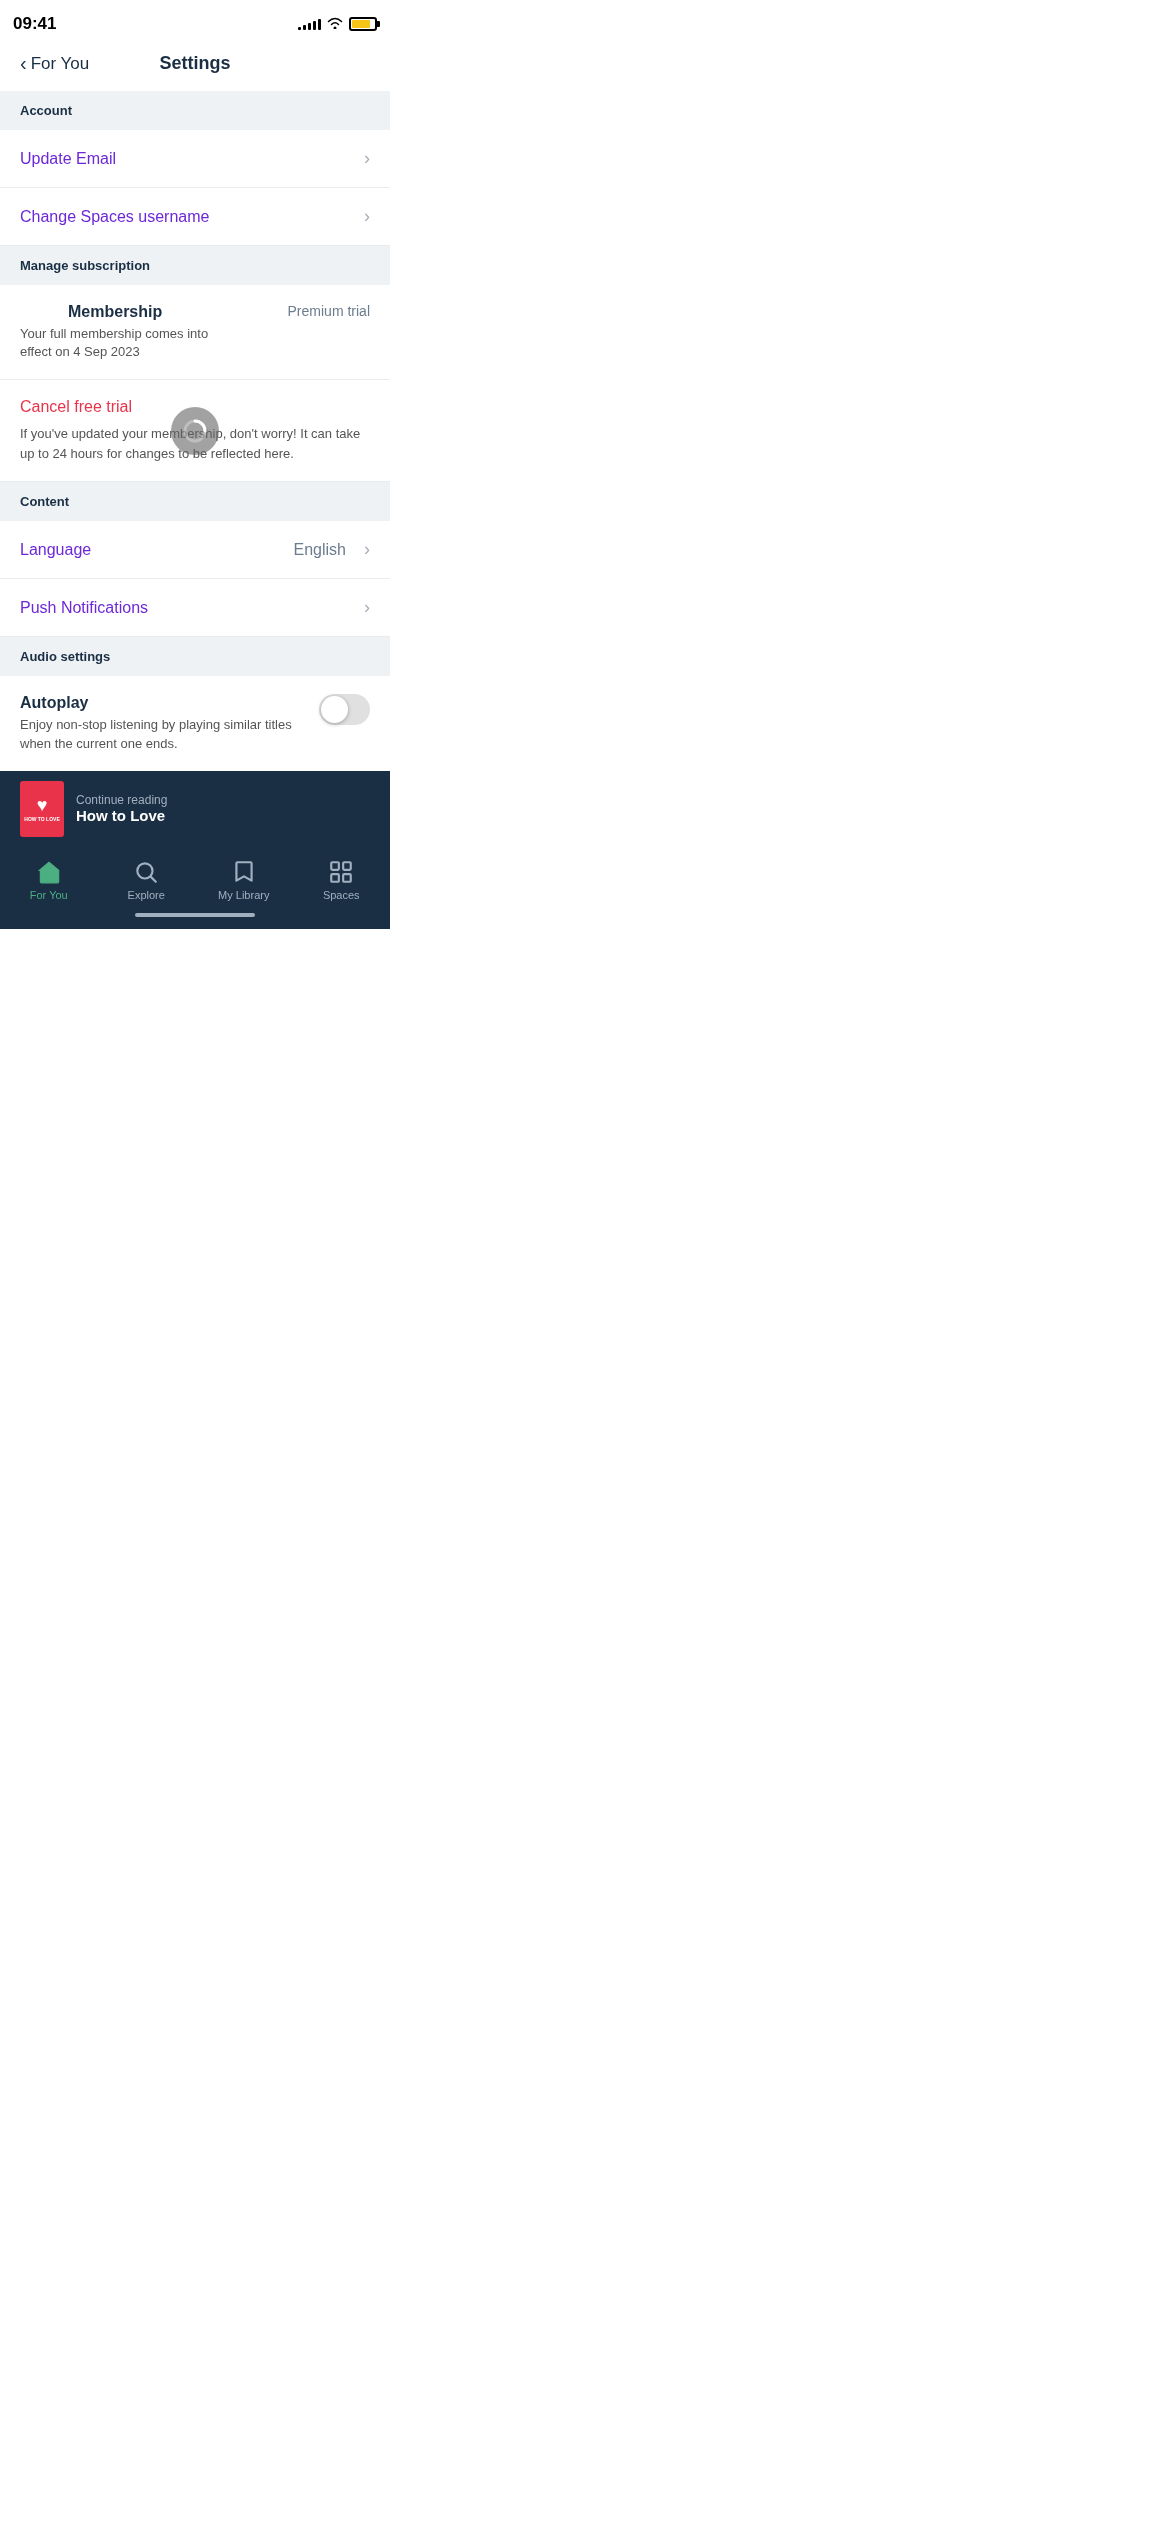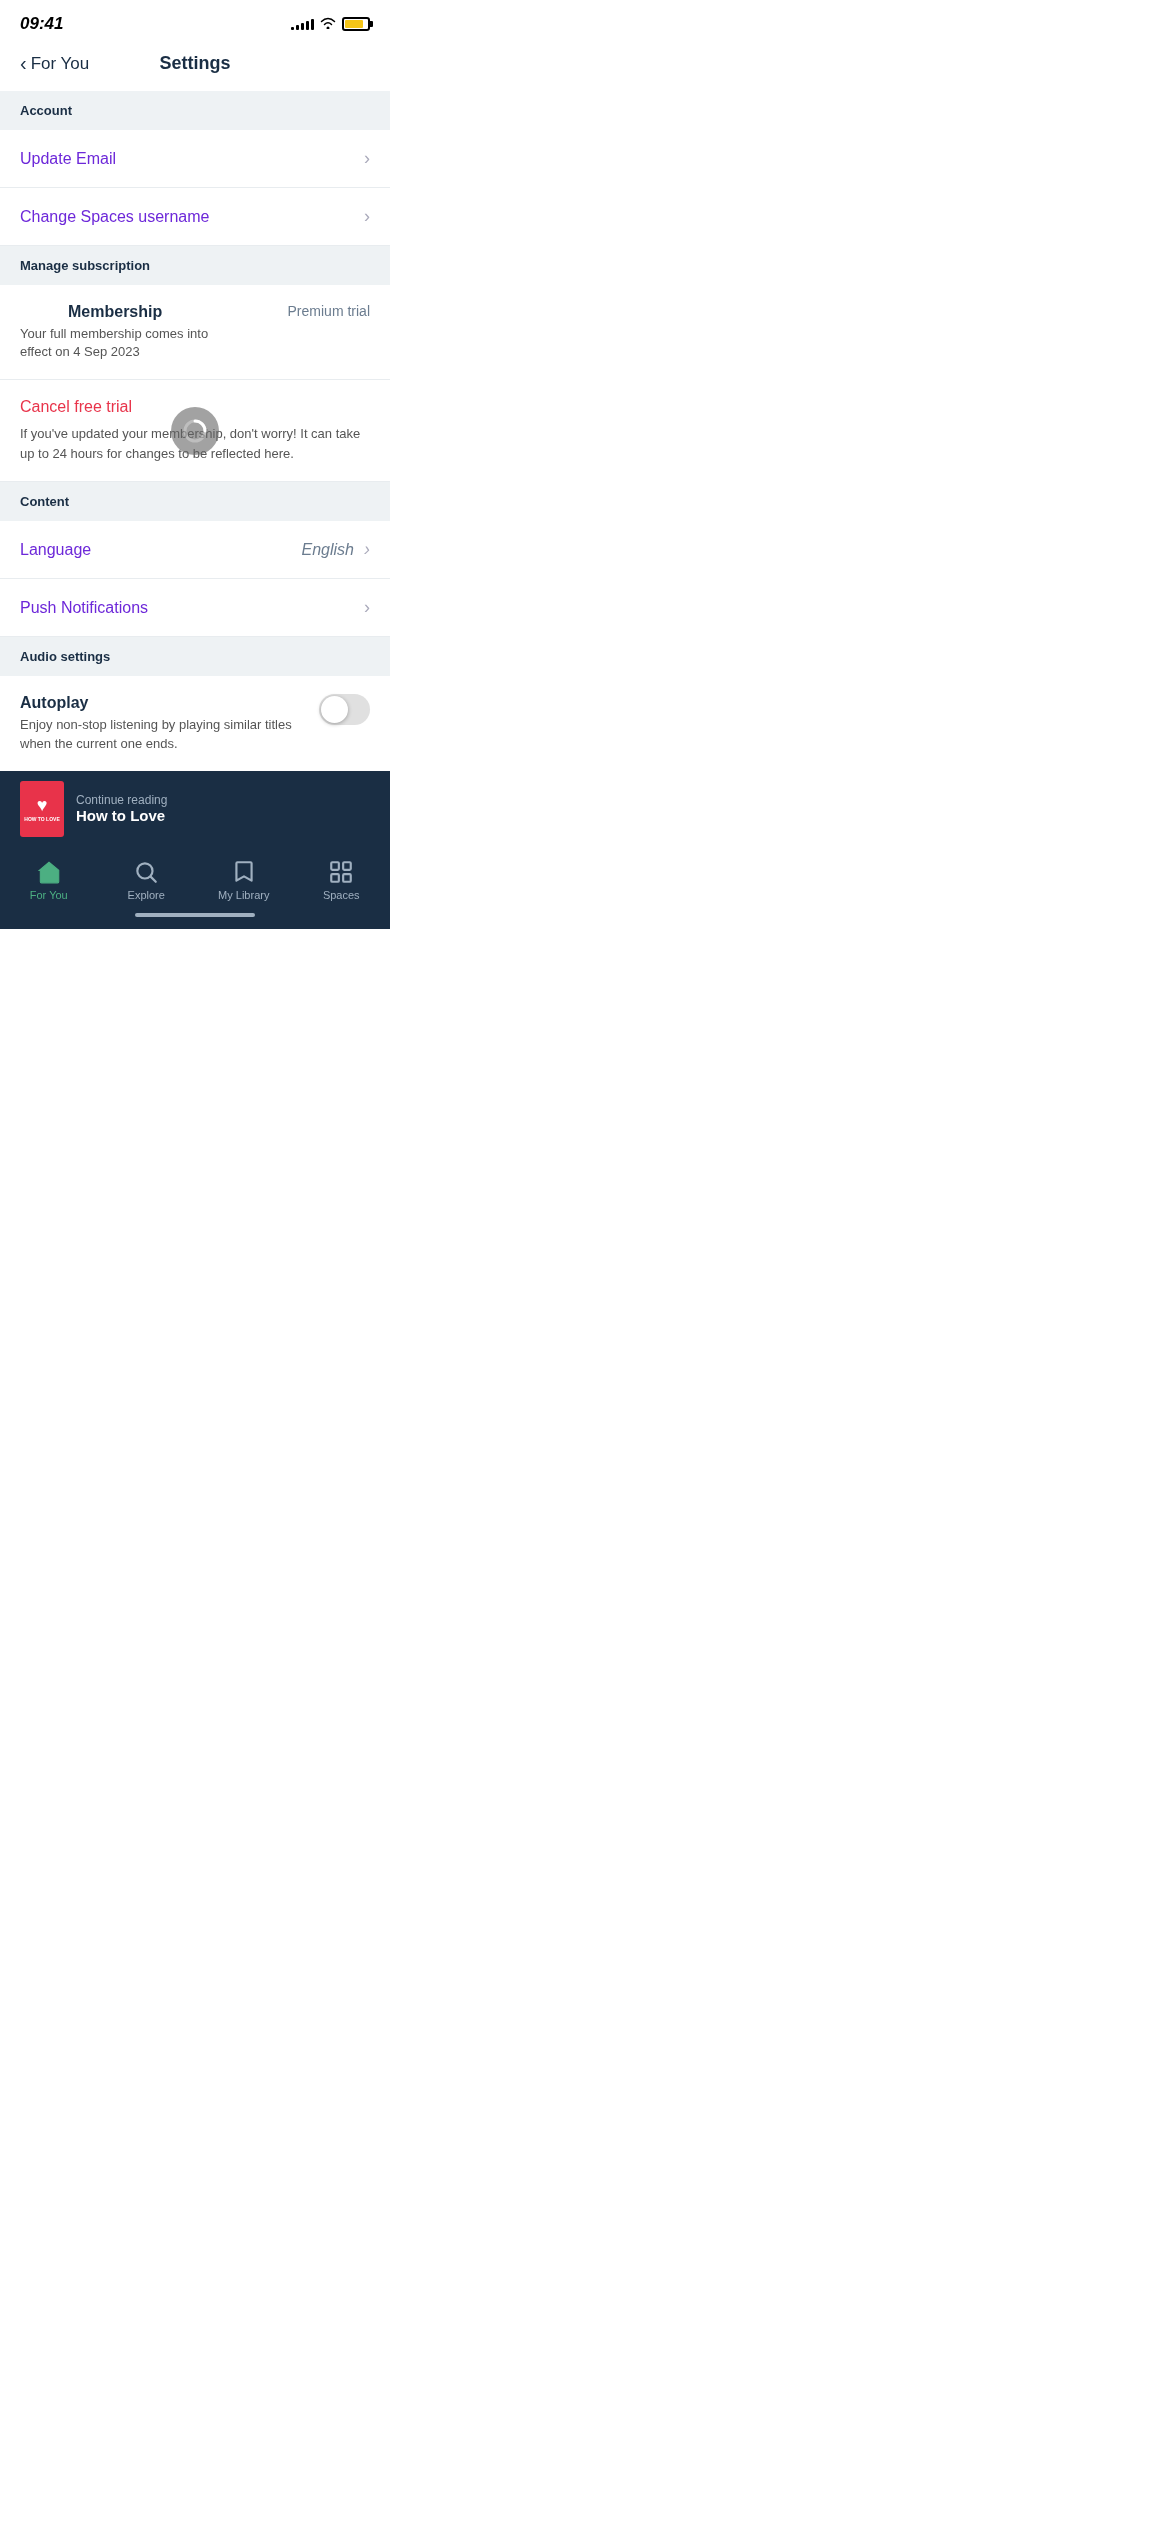--- a/index.html
+++ b/index.html
@@ -12,23 +12,22 @@
       min-height: 844px;
       overflow-x: hidden;
       position: relative;
     }
 
     
     .status-bar {
       display: flex;
       justify-content: space-between;
       align-items: center;
-      padding: 14px 20px 8px;
-      background: #fff;
-      font-style: italic;
+      padding: 14px 13px 8px;
+      background: #fff;
     }
     .status-time {
       font-size: 17px;
       font-weight: 600;
       color: #000;
     }
     .status-icons {
       display: flex;
       align-items: center;
       gap: 6px;
@@ -203,22 +202,21 @@
       display: flex;
       align-items: center;
       justify-content: center;
       z-index: 10;
     }
 
     
     .settings-item-right {
       display: flex;
       align-items: center;
-      gap: 10px;
-      font-style: italic;
+      gap: 18px;
     }
     .settings-item-value {
       font-size: 16px;
       color: #6b7c8f;
     }
 
     
     .toggle-switch {
       width: 51px;
       height: 31px;

